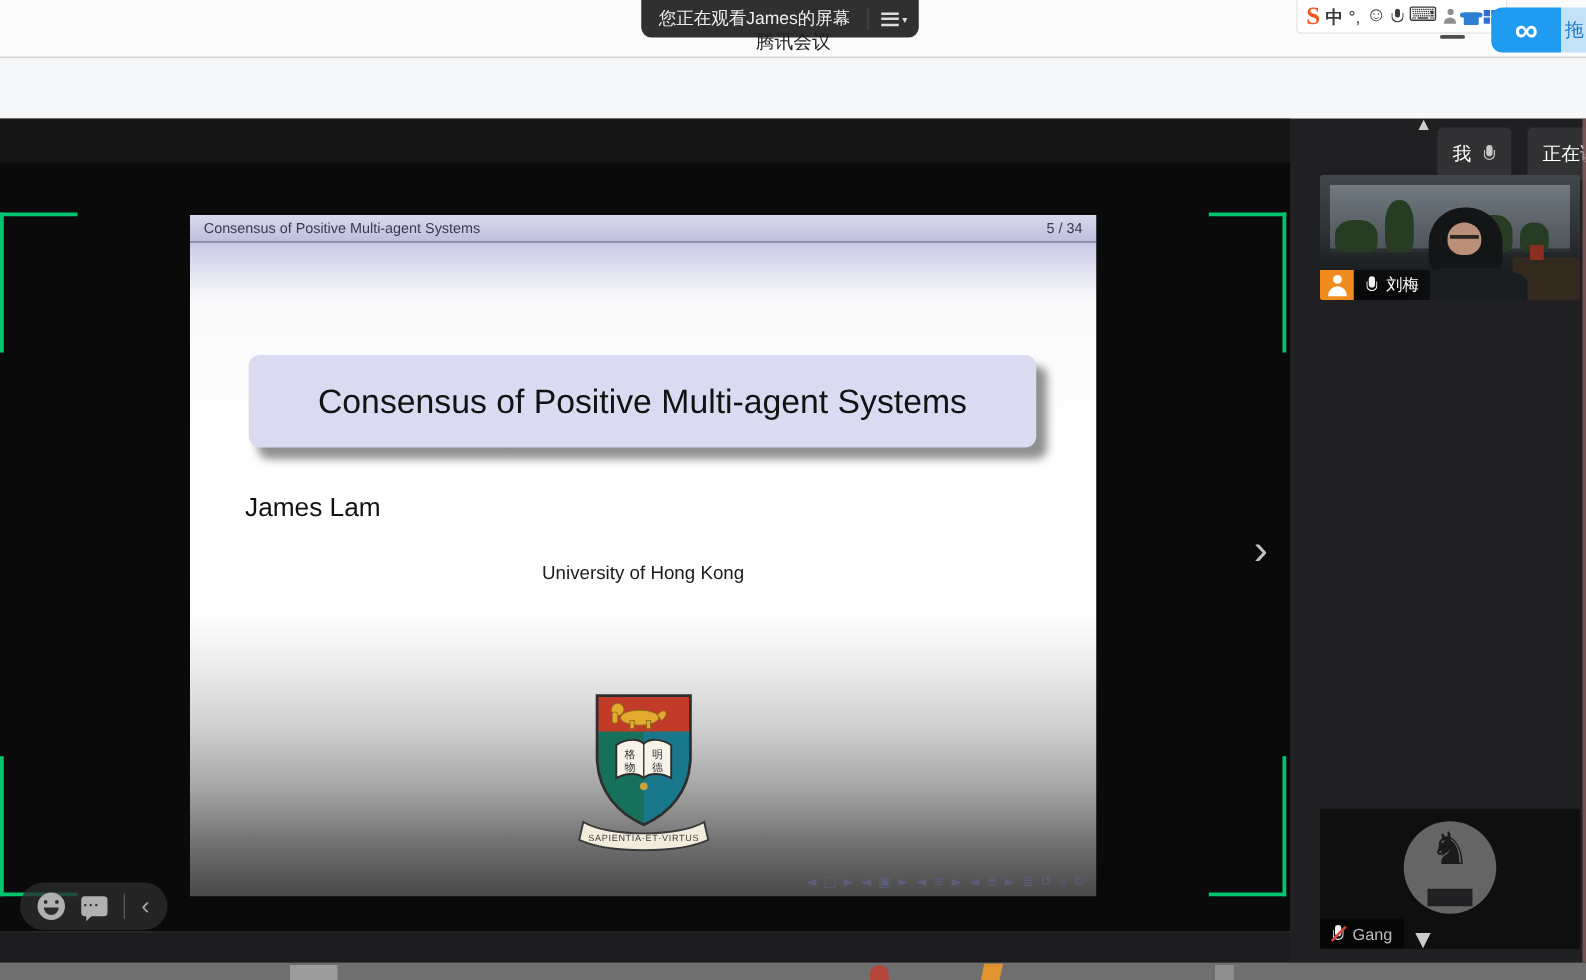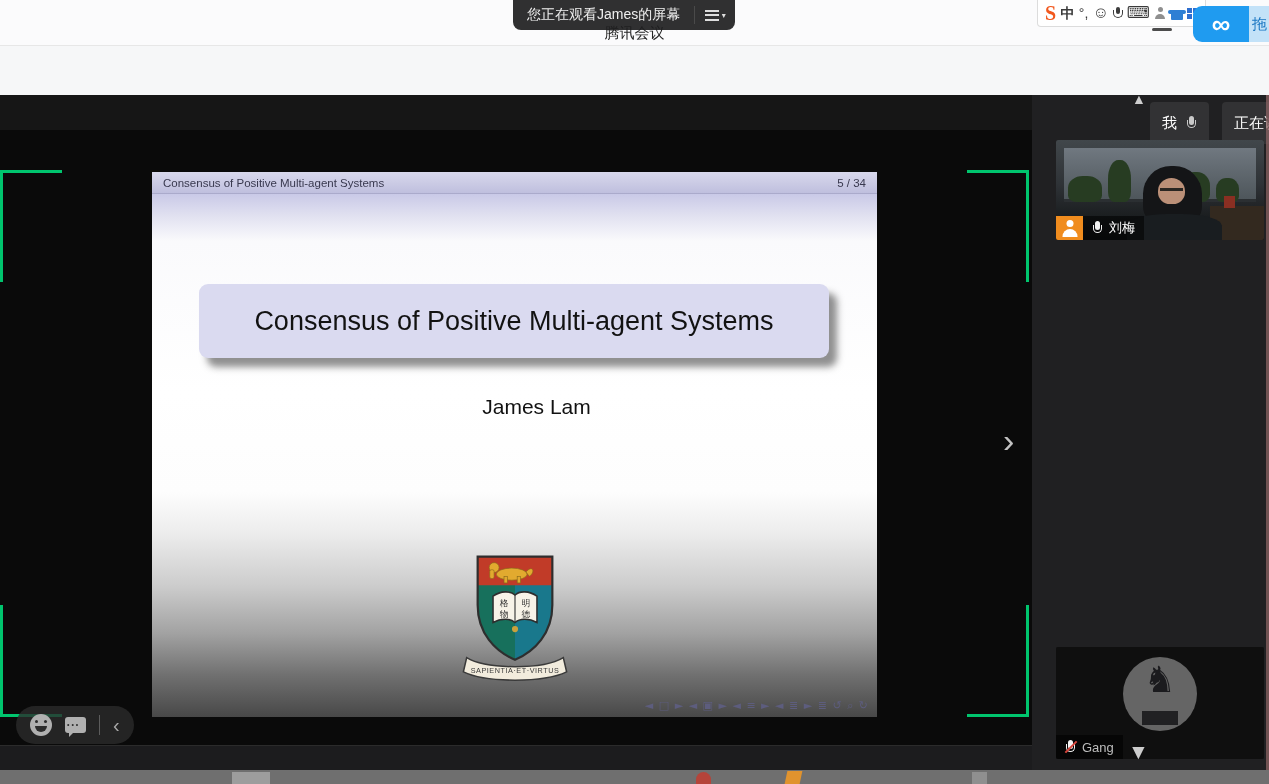--- a/index.html
+++ b/index.html
@@ -84,21 +84,21 @@
   
   .slide{position:absolute;left:152px;top:77px;width:725px;height:545px;}
   .slide-head{position:absolute;left:0;top:0;width:100%;height:22px;display:flex;justify-content:space-between;align-items:center;
               padding:0 11px;background:linear-gradient(180deg,#d8d8ec,#bfbfde);border-bottom:1px solid #aaaacb;
               font-size:11.5px;color:#39394f;}
   .slide-body{position:absolute;left:0;top:22px;width:100%;height:523px;
      background:linear-gradient(180deg,#c9c9e7 0%,#e0e0f0 4%,#fafafc 9%,#ffffff 38%,#fdfdfd 57%,#ececec 65%,#cccccc 75%,#a2a2a2 84%,#707070 92%,#484848 100%);}
   .title-box{position:absolute;left:47px;top:90px;width:630px;height:74px;background:#dadaf0;border-radius:9px;
              box-shadow:8px 9px 7px rgba(35,35,35,.5);display:flex;align-items:center;justify-content:center;
              font-size:27px;color:#121212;}
-  .author{position:absolute;left:0;top:201px;width:100%;text-align:center;font-size:21px;color:#111;padding-left:44px;}
+  .author{position:absolute;left:0;top:201px;width:100%;font-size:21px;color:#111;padding-left:44px;}
   .affil{position:absolute;left:0;top:255px;width:100%;text-align:center;font-size:15px;line-height:19px;color:#1c1c1c;}
   .crest{position:absolute;left:50%;top:356px;transform:translateX(-50%);}
   .beamer-nav{position:absolute;right:8px;top:505px;font-size:11px;letter-spacing:1px;color:#5d5d7e;font-family:"DejaVu Sans",sans-serif;}
 
   
   .bottom-strip{position:absolute;left:0;top:745px;width:1032px;height:25px;background:#1c1c1e;border-top:1px solid #2b2b2b;}
   .taskbar{position:absolute;left:0;top:770px;width:1269px;height:14px;background:#6f6f6f;}
   .tk1{position:absolute;left:232px;top:2px;width:38px;height:12px;background:#9d9d9d;}
   .tk2{position:absolute;left:696px;top:2px;width:15px;height:12px;border-radius:8px 8px 0 0;background:#b5443a;}
   .tk3{position:absolute;left:786px;top:1px;width:15px;height:13px;background:#e0932e;transform:skewX(-12deg);}
@@ -284,20 +284,21 @@
       <div class="slide-head">
         <span>Consensus of Positive Multi-agent Systems</span>
         <span>5 / 34</span>
       </div>
       <div class="slide-body">
         <div class="title-box">
           <span>Consensus of Positive Multi-agent Systems</span>
         </div>
         <div class="author">James Lam</div>
         <div class="affil">
+          <div>University of Hong Kong</div>
         </div>
 
         <svg class="crest" width="110" height="134" viewBox="0 0 100 122">
           <path d="M16 6 H84 V50 C84 76 68 92 50 100 C32 92 16 76 16 50 Z" fill="#17705c"></path>
           <path d="M50 6 H84 V50 C84 76 68 92 50 100 Z" fill="#19788c"></path>
           <path d="M16 6 H84 V32 H16 Z" fill="#c13b28"></path>
           <g fill="#e2aa2f" stroke="#8a6a1a" stroke-width="0.6">
             <ellipse cx="47" cy="22" rx="14" ry="5.5"></ellipse>
             <circle cx="31" cy="16" r="4.5"></circle>
             <rect x="27" y="18" width="4" height="8" rx="1.5"></rect>

